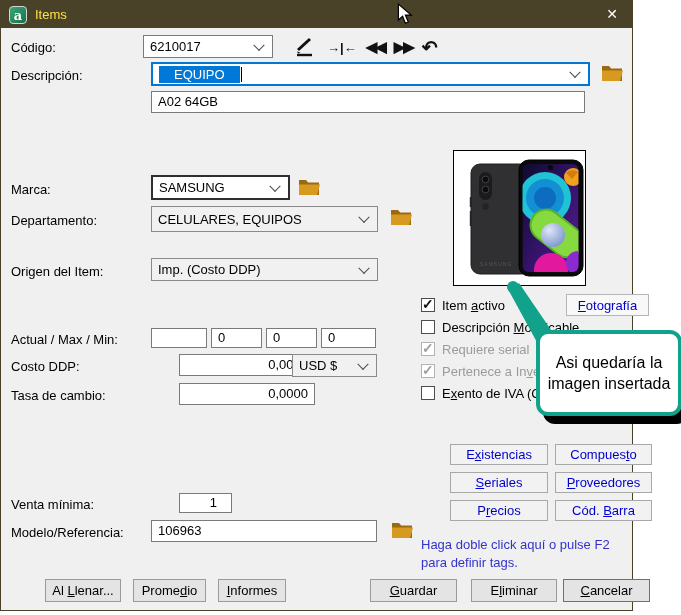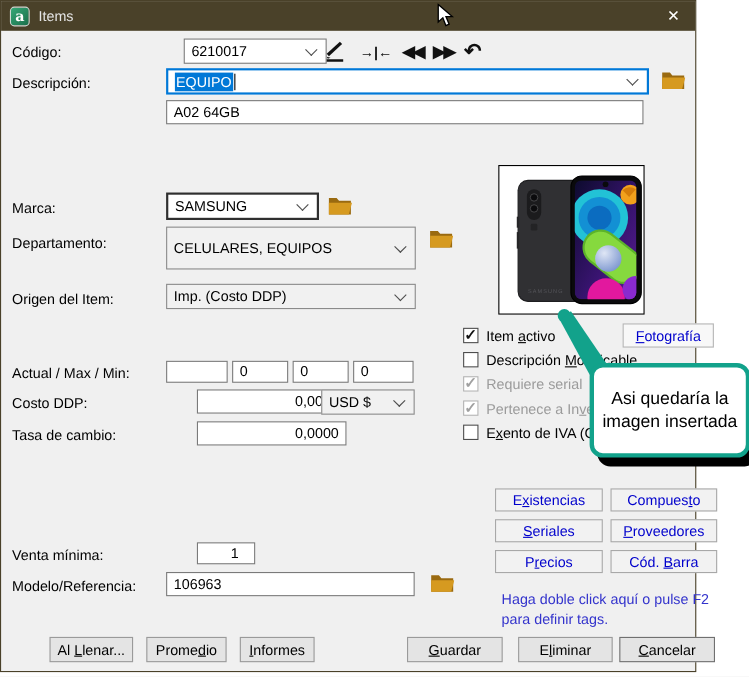--- a/index.html
+++ b/index.html
@@ -7,55 +7,55 @@
        font-family:"Liberation Sans", sans-serif;font-size:13px;color:#000;}
   .abs{position:absolute;}
   
   .window{position:absolute;left:0;top:0;width:633px;height:611px;background:#f0f0f0;
           border:1px solid #4a4129;box-sizing:border-box;}
   .titlebar{position:absolute;left:0;top:0;width:100%;height:27px;background:#4a4129;
             display:flex;align-items:center;box-sizing:border-box;padding:0 8px;}
   .appicon{width:18px;height:18px;border-radius:4px;background:linear-gradient(135deg,#35a877,#1b6f4b);
            border:1px solid #cfd8d2;color:#fff;font:700 13px/17px "DejaVu Serif", serif;
            text-align:center;box-sizing:border-box;}
-  .wtitle{color:#e5e5e5;margin-left:8px;font-size:13px;}
+  .wtitle{color:#fde047;margin-left:8px;font-size:13px;}
   .wclose{position:absolute;right:14px;top:5px;color:#fff;font-size:14px;cursor:default;}
   
   .lbl{position:absolute;font-size:13px;color:#000;white-space:nowrap;}
   .field{position:absolute;background:#fff;border:1px solid #7a7a7a;box-sizing:border-box;
          font-size:13px;line-height:19px;padding:0 6px;white-space:nowrap;overflow:hidden;}
   .field.num{text-align:right;margin-left:28px;}
   .combo{position:absolute;background:#fff;border:1px solid #7a7a7a;box-sizing:border-box;
          font-size:13px;display:flex;align-items:center;padding:0 22px 0 6px;white-space:nowrap;overflow:hidden;}
   .combo.gray{background:#f1f1f1;border-color:#8a8a8a;}
   .combo.focus{border:2px solid #0078d7;}
   .combo.dark{border:2px solid #2f2f2f;}
   .chev{position:absolute;right:9px;top:50%;width:7px;height:7px;border-right:1.6px solid #4d4d4d;
         border-bottom:1.6px solid #4d4d4d;transform:translateY(-72%) rotate(45deg);}
-  .sel{background:#0078d7;color:#fff;padding:1px 1px;}
+  .sel{background:#0078d7;color:#fff;padding:1px 15px;}
   .caret{display:inline-block;width:1px;height:15px;background:#000;margin-left:1px;vertical-align:middle;}
   
   .tbrow{position:absolute;display:flex;align-items:center;gap:9px;}
   .tbi{font-weight:700;font-size:15px;color:#111;letter-spacing:-2px;}
   .tbi.n{letter-spacing:0;}
   
   .cb{position:absolute;width:14px;height:14px;background:#fff;border:1px solid #4d4d4d;box-sizing:border-box;}
   .cb.checked::after{content:"✓";position:absolute;left:0px;top:-3px;font-size:14px;font-weight:700;color:#111;}
   .cb.dis{border-color:#b2b2b2;}
   .cb.dis.checked::after{color:#a0a0a0;}
   .cblbl{position:absolute;font-size:13px;white-space:nowrap;}
   .cblbl.dis{color:#9b9b9b;}
   
   .btn{position:absolute;background:#e4e4e4;border:1px solid #9a9a9a;box-sizing:border-box;
        font-size:13px;display:flex;align-items:center;justify-content:center;white-space:nowrap;cursor:default;margin-left:29px;}
   .btn.side{background:#f2f2f2;border-color:#a8a8a8;color:#0000cc;}
   .btn.photo{background:#f8f8f8;border-color:#b5b5b5;color:#0000cc;}
   .btn.def{border-color:#707070;}
   u{text-decoration:underline;}
-  .hint{position:absolute;color:#3333cc;font-size:13px;line-height:18px;margin-left:35px;}
+  .hint{position:absolute;color:#3333cc;font-size:13px;line-height:18px;}
   .imgbox{position:absolute;background:#fff;border:1px solid #000;box-sizing:border-box;}
   
   .callout{position:absolute;left:536px;top:330px;width:128px;background:#fff;border:4px solid #12a28b;
            border-radius:12px;padding:18px 5px;box-shadow:7px 8px 0 #000;
            font-size:16px;line-height:1.32;text-align:center;color:#000;z-index:30;}
   svg{display:block;}
   .arrow-svg{position:absolute;left:500px;top:276px;z-index:25;}
   .cursor-svg{position:absolute;left:397px;top:3px;z-index:40;}
 </style>
 </head>
@@ -63,21 +63,21 @@
 
 <div class="window">
 
   <div class="titlebar">
     <span class="appicon">a</span>
     <span class="wtitle">Items</span>
     <span class="wclose">✕</span>
   </div>
 
   <div class="lbl" style="left:10px;top:39px">Código:</div>
-  <div class="combo" style="left:166px;top:34px;width:130px;height:23px">
+  <div class="combo" style="left:142px;top:34px;width:130px;height:23px">
     <span>6210017</span>
     <span class="chev"></span>
   </div>
   <div class="tbrow" style="left:293px;top:34px;height:24px">
     <span>
       <svg width="24" height="22" viewBox="0 0 24 22">
         <path d="M4 14 L16 3" stroke="#111" stroke-width="3" fill="none"></path>
         <path d="M3 15.5 L6.5 16.5 L4 17.5 Z" fill="#111"></path>
         <path d="M3 19 H18" stroke="#111" stroke-width="2.4"></path>
       </svg>
@@ -110,21 +110,21 @@
     <span class="chev"></span>
   </div>
   <span class="abs" style="left:297px;top:177px">
     <svg width="22" height="18" viewBox="0 0 22 18">
       <path d="M1 2 h7 l2.2 2.6 h10.8 v12.4 h-20 z" fill="#9a6a10"></path>
       <path d="M1 6.4 h21 l-2.9 10.6 h-18.1 z" fill="#d69a20"></path>
     </svg>
   </span>
 
   <div class="lbl" style="left:10px;top:212px">Departamento:</div>
-  <div class="combo gray" style="left:150px;top:205px;width:227px;height:39px">
+  <div class="combo gray" style="left:150px;top:205px;width:227px;height:26px">
     <span>CELULARES, EQUIPOS</span>
     <span class="chev"></span>
   </div>
   <span class="abs" style="left:389px;top:207px">
     <svg width="22" height="18" viewBox="0 0 22 18">
       <path d="M1 2 h7 l2.2 2.6 h10.8 v12.4 h-20 z" fill="#9a6a10"></path>
       <path d="M1 6.4 h21 l-2.9 10.6 h-18.1 z" fill="#d69a20"></path>
     </svg>
   </span>
 

